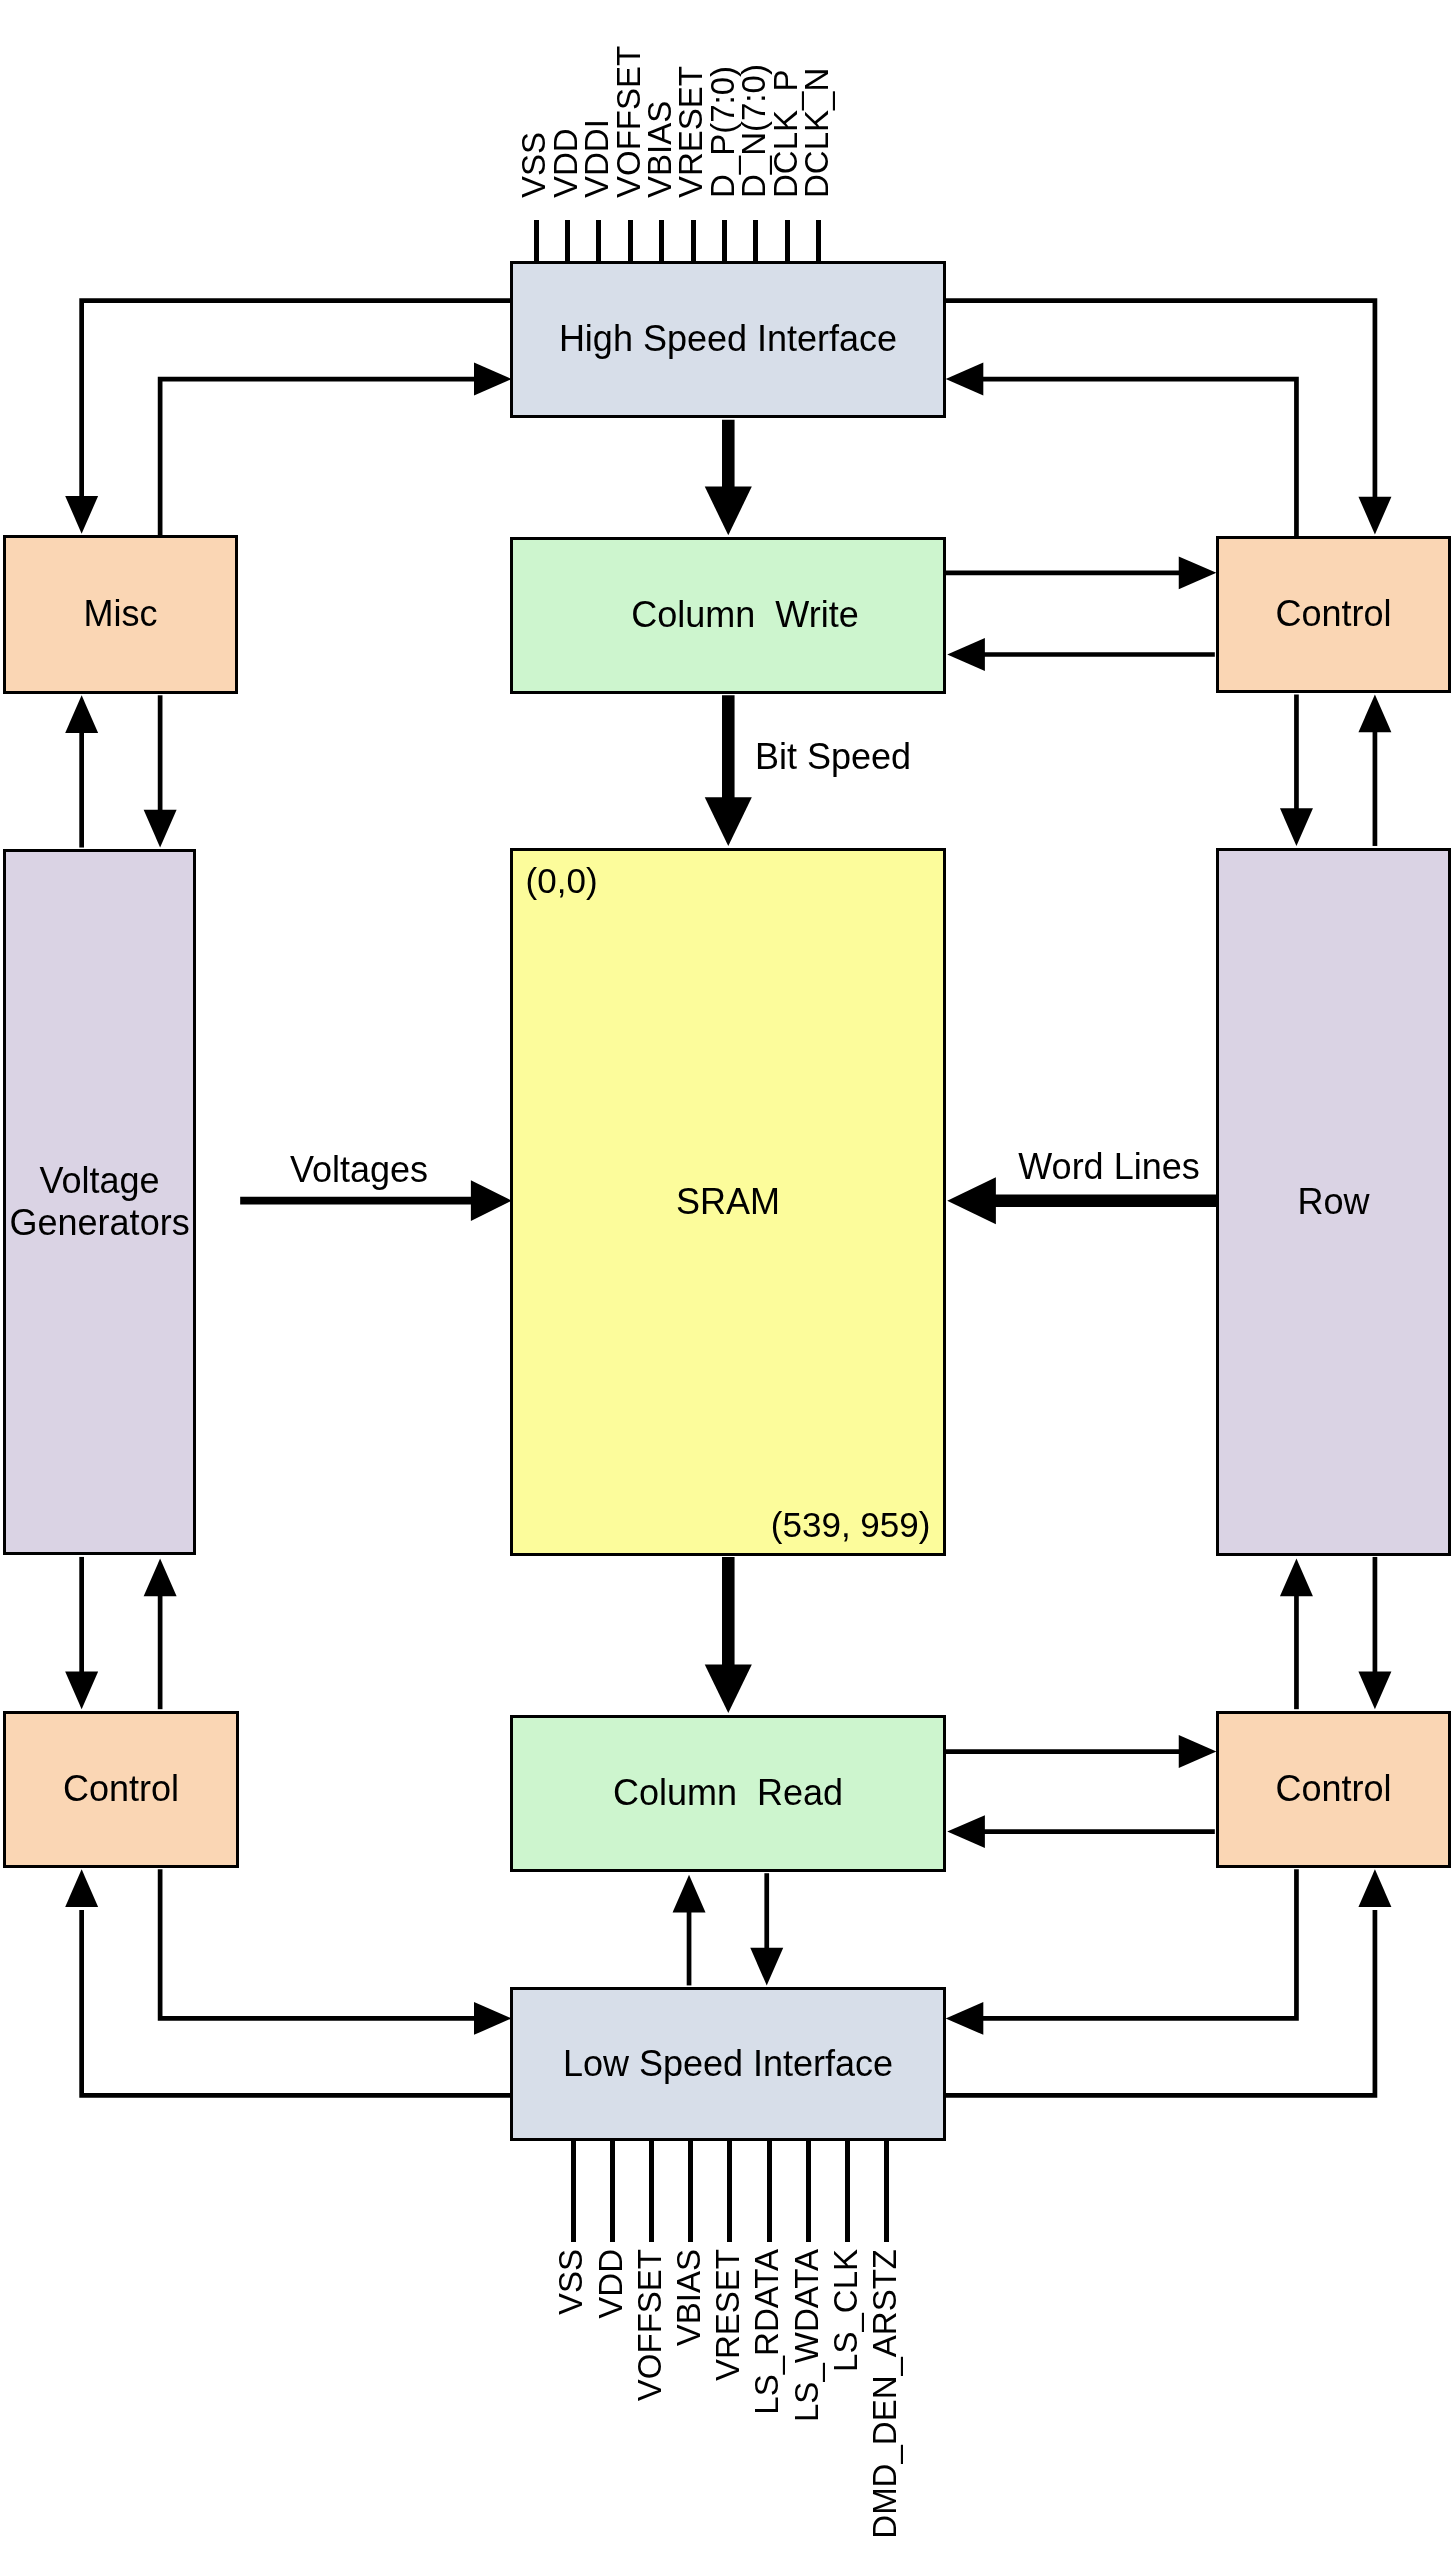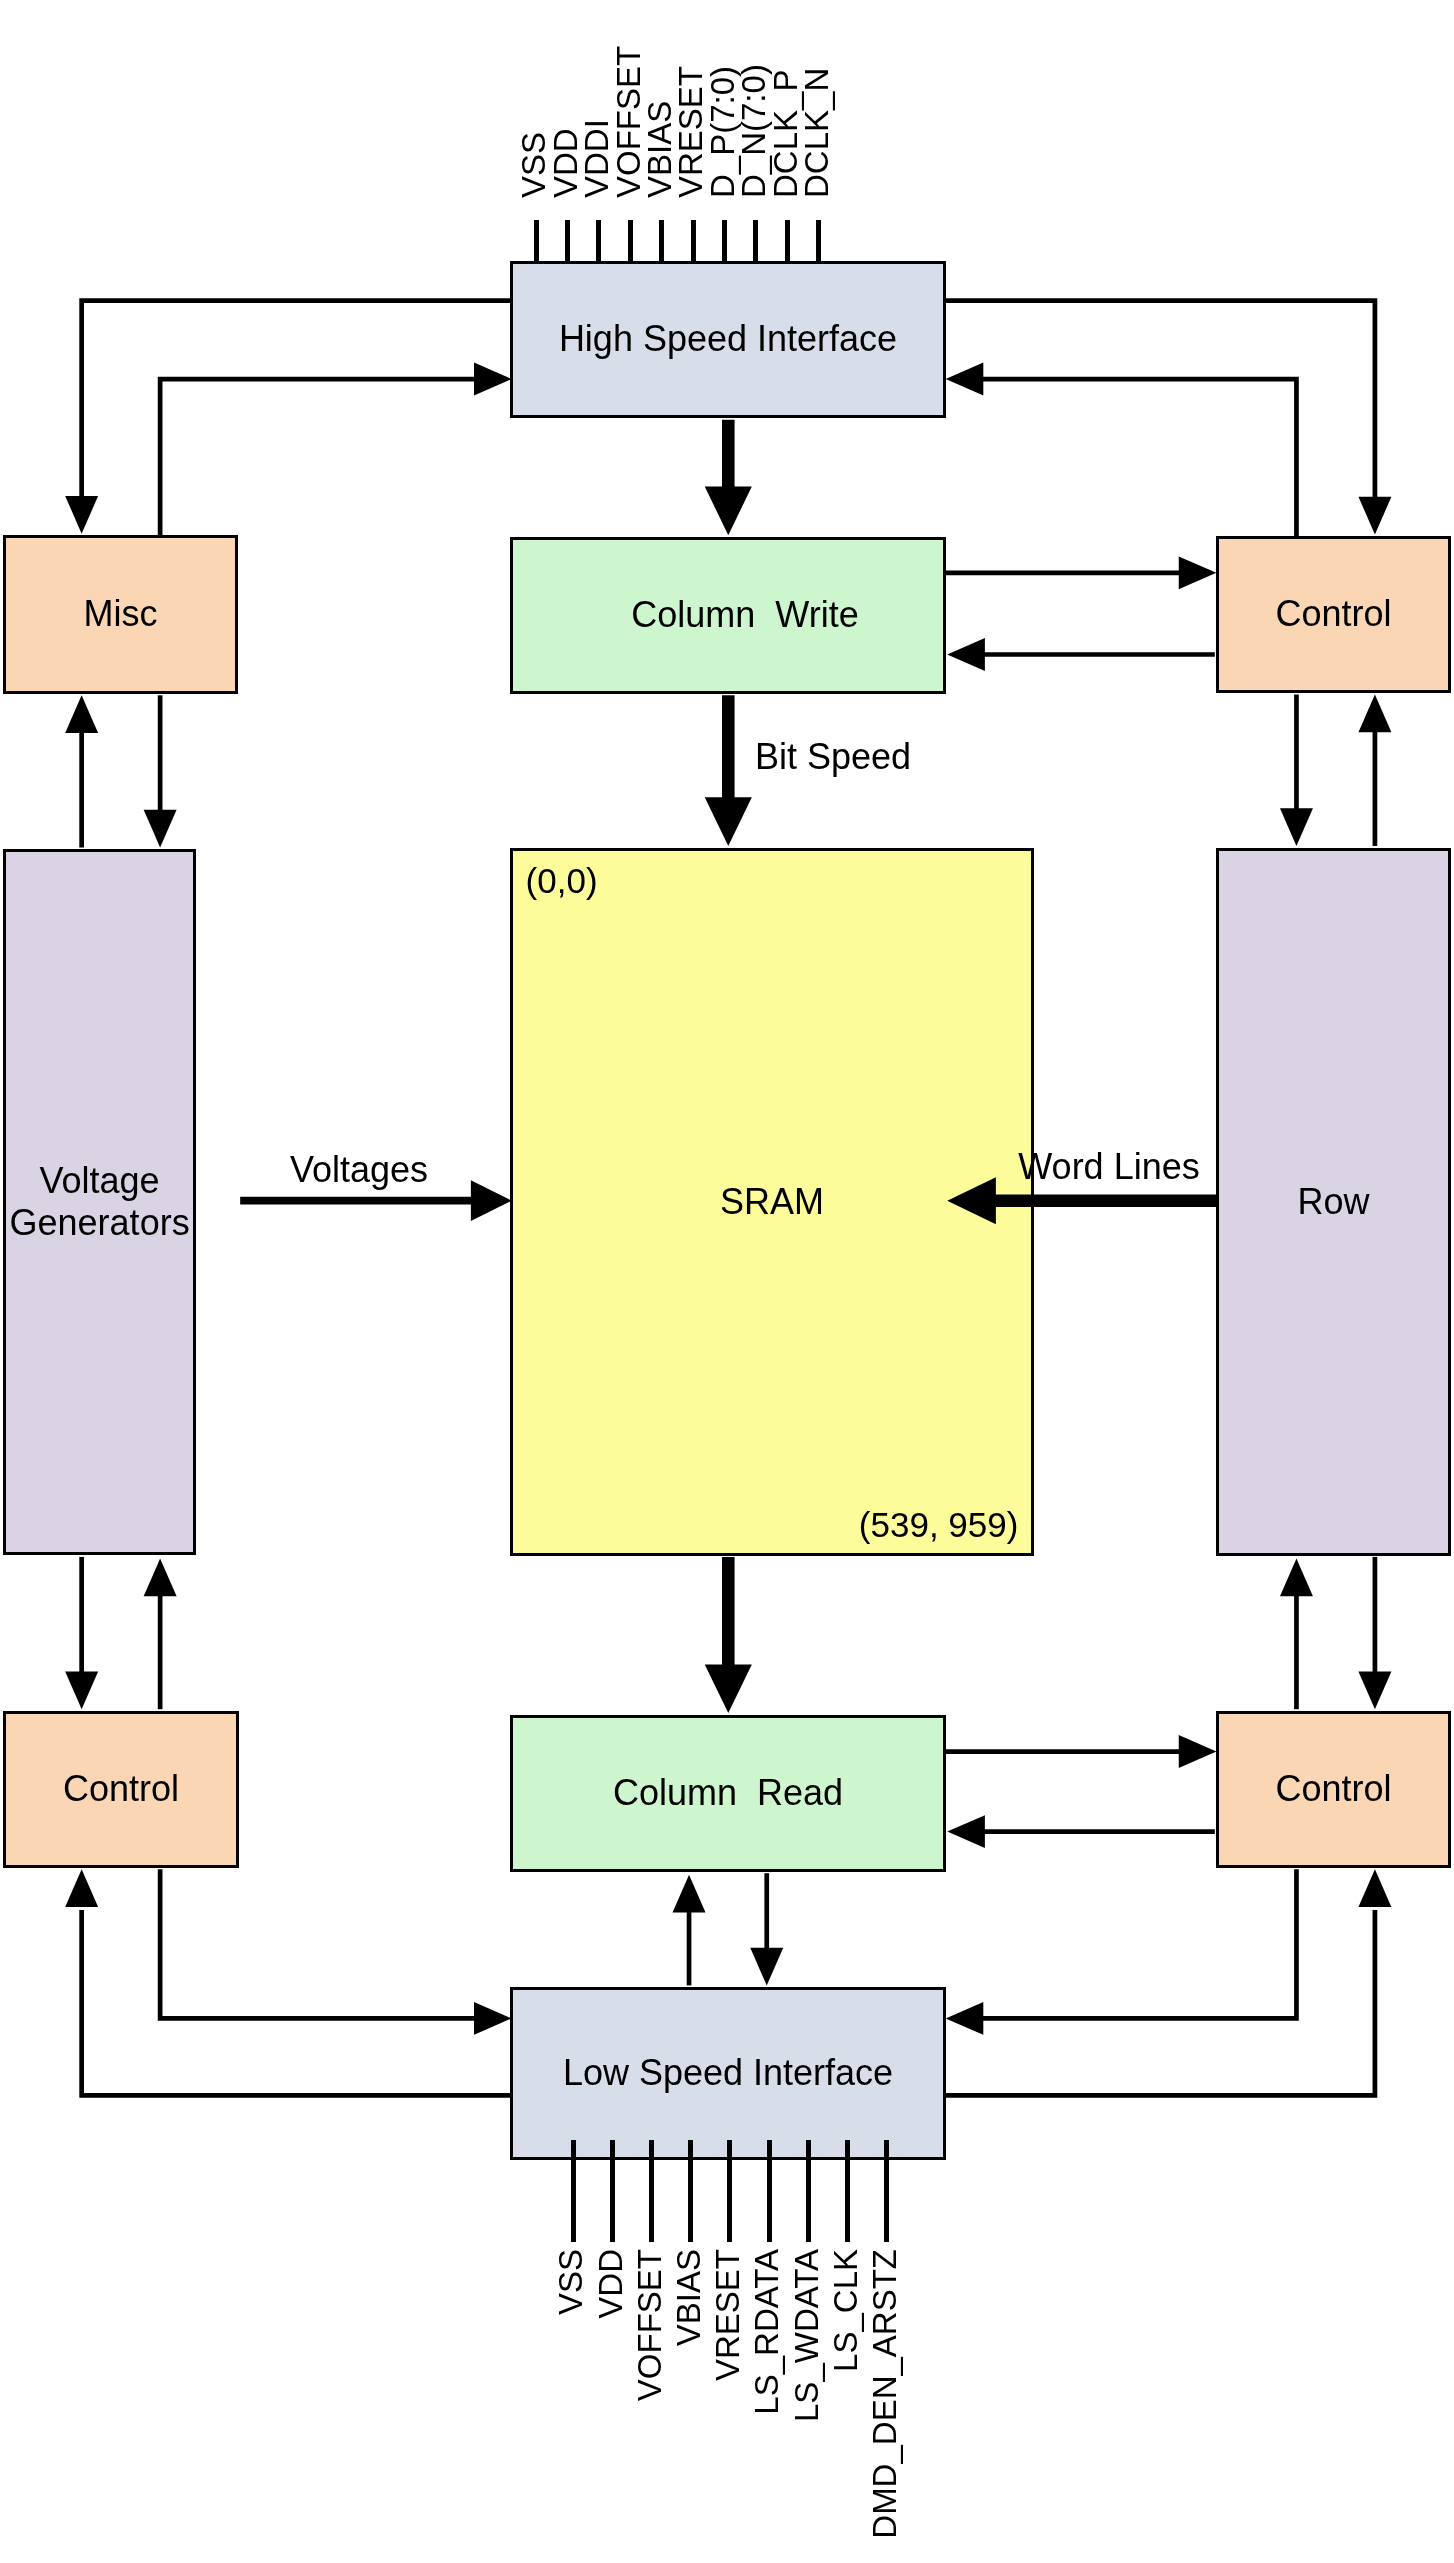--- a/index.html
+++ b/index.html
@@ -32,31 +32,31 @@
 <div id="canvas">
 
   <div class="box" id="hsi-box" style="left: 510px; top: 261px; width: 436px; height: 157px; background-color: rgb(215, 222, 233);">
     <span class="lbl">High Speed Interface</span>
   </div>
 
   <div class="box" id="cw-box" style="left: 510px; top: 537px; width: 436px; height: 157px; background-color: rgb(205, 245, 206); padding-left: 34px;">
     <span class="lbl">Column  Write</span>
   </div>
 
-  <div class="box" id="sram-box" style="left: 510px; top: 848px; width: 524px; height: 708px; background-color: rgb(252, 252, 155);">
+  <div class="box" id="sram-box" style="left: 510px; top: 848px; width: 436px; height: 708px; background-color: rgb(252, 252, 155);">
     <span class="corner-tl">(0,0)</span>
     <span class="lbl">SRAM</span>
     <span class="corner-br">(539, 959)</span>
   </div>
 
   <div class="box" id="cr-box" style="left: 510px; top: 1715px; width: 436px; height: 157px; background-color: rgb(205, 245, 206);">
     <span class="lbl">Column  Read</span>
   </div>
 
-  <div class="box" id="lsi-box" style="left: 510px; top: 1987px; width: 436px; height: 173px; background-color: rgb(215, 222, 233);">
+  <div class="box" id="lsi-box" style="left: 510px; top: 1987px; width: 436px; height: 154px; background-color: rgb(215, 222, 233);">
     <span class="lbl">Low Speed Interface</span>
   </div>
 
   <div class="box" id="misc-box" style="left: 3.1px; top: 535px; width: 235px; height: 159px; background-color: rgb(250, 214, 180);">
     <span class="lbl">Misc</span>
   </div>
 
   <div class="box" id="ctr-box" style="left: 1216px; top: 536px; width: 235px; height: 157px; background-color: rgb(250, 214, 180);">
     <span class="lbl">Control</span>
   </div>

